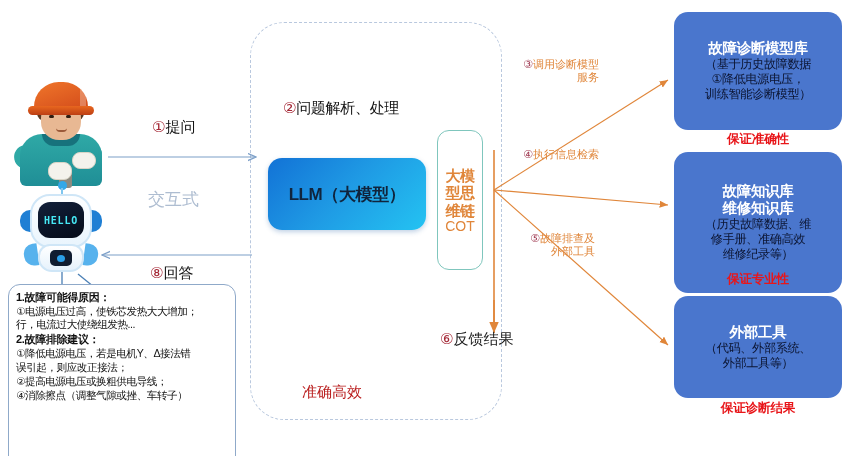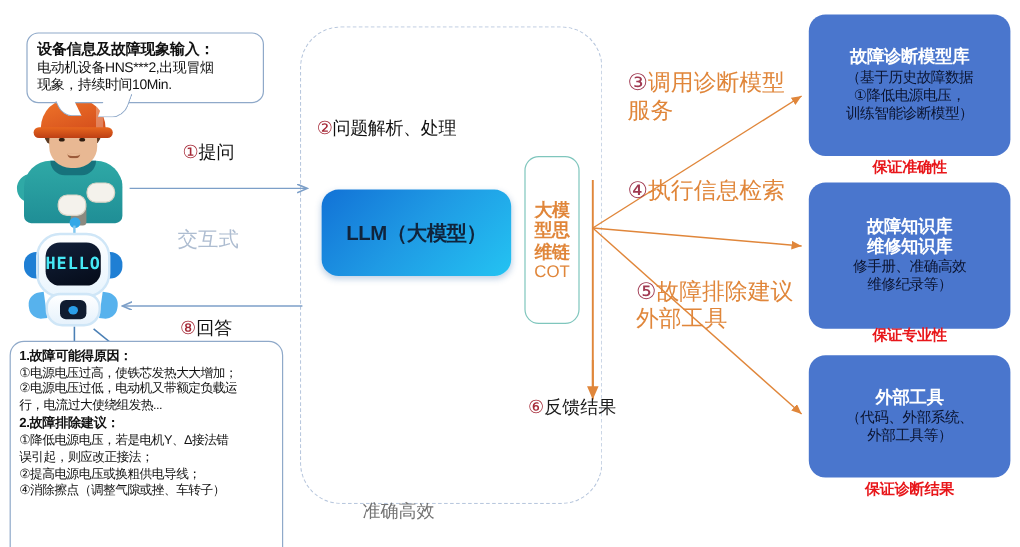--- a/index.html
+++ b/index.html
@@ -90,21 +90,21 @@
   .r-head {
     position: absolute; left: 16px; top: 8px; width: 62px; height: 54px;
     background: linear-gradient(175deg,#ffffff 0%,#e8f4fd 100%);
     border: 2px solid #cfe6f7; border-radius: 20px;
   }
   .r-screen {
     position: absolute; left: 24px; top: 16px; width: 46px; height: 36px;
     background: linear-gradient(160deg,#12203a 0%, #050b18 100%); border-radius: 12px;
     display: flex; align-items: center; justify-content: center;
   }
-  .r-screen span { color: #46e8f5; font-size: 14px; font-weight: bold; letter-spacing: 0.8px;
+  .r-screen span { color: #46e8f5; font-size: 10px; font-weight: bold; letter-spacing: 0.8px;
     font-family: "DejaVu Sans Mono", monospace; text-align: center; }
   .ear-l { position: absolute; left: 6px; top: 24px; width: 16px; height: 22px;
     background: #1f7fd4; border-radius: 10px 4px 4px 10px; }
   .ear-r { position: absolute; left: 72px; top: 24px; width: 16px; height: 22px;
     background: #1f7fd4; border-radius: 4px 10px 10px 4px; }
   .r-body {
     position: absolute; left: 24px; top: 58px; width: 46px; height: 28px;
     background: linear-gradient(180deg,#ffffff,#e6f2fc);
     border: 2px solid #cfe6f7; border-radius: 12px 12px 14px 14px;
   }
@@ -163,36 +163,36 @@
   
   .kb {
     left: 674px; width: 168px;
     background: #4a76cd; border-radius: 14px; z-index: 4;
     display: flex; flex-direction: column; align-items: center; justify-content: center;
     padding: 4px 6px;
   }
   .kb .kb-t { color: #ffffff; font-size: 14.5px; font-weight: bold; line-height: 1.18; letter-spacing: -0.3px; }
   .kb .kb-s { color: #0b1430; font-size: 12.2px; line-height: 1.22; text-align: center; letter-spacing: -0.4px; }
   .kb1 { top: 12px; height: 118px; }
-  .kb2 { top: 152px; height: 122px; }
+  .kb2 { top: 152px; height: 141px; }
   .kb3 { top: 296px; height: 102px; }
   .guar { left: 674px; width: 168px; text-align: center; color: #e8161a;
           font-size: 12.6px; font-weight: bold; z-index: 5; letter-spacing: -0.2px; }
   .g1 { top: 131px; } .g2 { top: 271px; } .g3 { top: 400px; }
 
   
-  .olbl { font-size: 19px; color: #e0863a; line-height: 1.22; white-space: nowrap; z-index: 5; }
+  .olbl { font-size: 11px; color: #e0863a; line-height: 1.22; white-space: nowrap; z-index: 5; text-align: right; }
   .olbl .num { color: #a03a52; }
   .dklbl { font-size: 15px; color: #1a1a1a; z-index: 5; white-space: nowrap; }
   .dklbl .num { color: #a52836; }
 
   
   .ctext { color: #111; font-size: 15px; line-height: 1.34; z-index: 3; letter-spacing: -0.3px; }
   .ctext .num { color: #a52836; }
-  .effic { color: #737373; font-size: 15px; z-index: 3; margin-top: 34px; }
+  .effic { color: #b91c1c; font-size: 15px; z-index: 3; }
 
   svg.layer { position: absolute; left: 0; top: 0; width: 850px; height: 456px;
               pointer-events: none; z-index: 2; }
 </style>
 </head>
 <body>
 
 <div id="stage">
 
   <div class="abs dashbox"></div>
@@ -218,27 +218,20 @@
 
     <line x1="494" y1="190" x2="668" y2="80" stroke="#e0863a" stroke-width="1.2" marker-end="url(#ar-orange)"></line>
 
     <line x1="494" y1="190" x2="668" y2="205" stroke="#e0863a" stroke-width="1.2" marker-end="url(#ar-orange)"></line>
 
     <line x1="494" y1="190" x2="668" y2="345" stroke="#e0863a" stroke-width="1.2" marker-end="url(#ar-orange)"></line>
 
     <line x1="494" y1="300" x2="494" y2="333" stroke="#e0863a" stroke-width="1.6" marker-end="url(#ar-orange)"></line>
   </svg>
 
-  <div class="abs bubble">
-    <div class="line b-title">设备信息及故障现象输入：</div>
-    <div class="line b-body">电动机设备HNS***2,出现冒烟</div>
-    <div class="line b-body">现象，持续时间10Min.</div>
-    <div class="tail-a"></div>
-    <div class="tail-b"></div>
-  </div>
 
   <div class="abs worker">
     <div class="arm-l"></div>
     <div class="arm-r"></div>
     <div class="torso"></div>
     <div class="collar"></div>
     <div class="hair-l"></div>
     <div class="hair-r"></div>
     <div class="face"></div>
     <div class="brow l"></div>
@@ -273,30 +266,29 @@
     <span class="num">①</span><span>提问</span>
   </div>
   <div class="abs lbl soft" style="left:148px; top:188px; font-size:17px;">交互式</div>
   <div class="abs lbl" style="left:150px; top:264px;">
     <span class="num">⑧</span><span>回答</span>
   </div>
 
   <div class="abs answer">
     <div class="hd">1.故障可能得原因：</div>
     <div>①电源电压过高，使铁芯发热大大增加；</div>
-    <div>②电源电压过低，电动机又带额定负载运</div>
     <div>行，电流过大使绕组发热...</div>
     <div class="hd">2.故障排除建议：</div>
     <div>①降低电源电压，若是电机Y、Δ接法错</div>
     <div>误引起，则应改正接法；</div>
     <div>②提高电源电压或换粗供电导线；</div>
     <div>④消除擦点（调整气隙或挫、车转子）</div>
   </div>
 
-  <div class="abs ctext" style="left:264px; top:98px;">
+  <div class="abs ctext" style="left:283px; top:98px;">
     <span class="num">②</span><span>问题解析、处理</span>
   </div>
 
   <div class="abs llm">
     <span>LLM（大模型）</span>
   </div>
 
   <div class="abs cot">
     <div class="cl">大模</div>
     <div class="cl">型思</div>
@@ -313,40 +305,41 @@
     </div>
     <div>服务</div>
   </div>
 
   <div class="abs olbl" style="left:523px; top:148px;">
     <span class="num">④</span><span>执行信息检索</span>
   </div>
 
   <div class="abs olbl" style="left:530px; top:232px;">
     <div>
-      <span class="num">⑤</span><span>故障排除建议</span>
+      <span class="num">⑤</span><span>故障排查及</span>
     </div>
     <div>外部工具</div>
   </div>
 
   <div class="abs dklbl" style="left:440px; top:330px;">
     <span class="num">⑥</span><span>反馈结果</span>
   </div>
 
   <div class="abs kb kb1">
     <div class="kb-t">故障诊断模型库</div>
     <div class="kb-s">（基于历史故障数据</div>
     <div class="kb-s">①降低电源电压，</div>
     <div class="kb-s">训练智能诊断模型）</div>
   </div>
   <div class="abs guar g1">保证准确性</div>
 
   <div class="abs kb kb2">
     <div class="kb-t">故障知识库</div>
     <div class="kb-t">维修知识库</div>
+    <div class="kb-s">（历史故障数据、维</div>
     <div class="kb-s">修手册、准确高效</div>
     <div class="kb-s">维修纪录等）</div>
   </div>
   <div class="abs guar g2">保证专业性</div>
 
   <div class="abs kb kb3">
     <div class="kb-t">外部工具</div>
     <div class="kb-s">（代码、外部系统、</div>
     <div class="kb-s">外部工具等）</div>
   </div>

